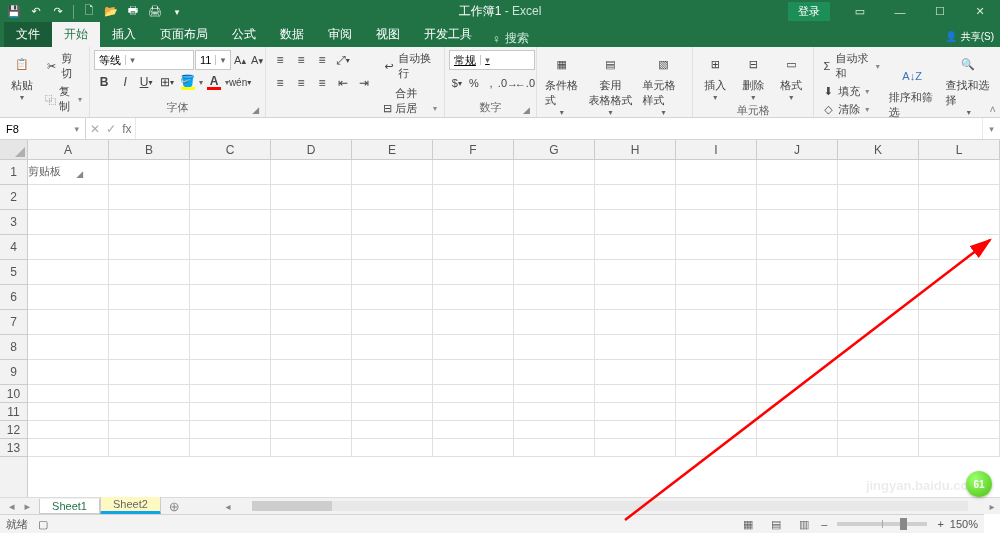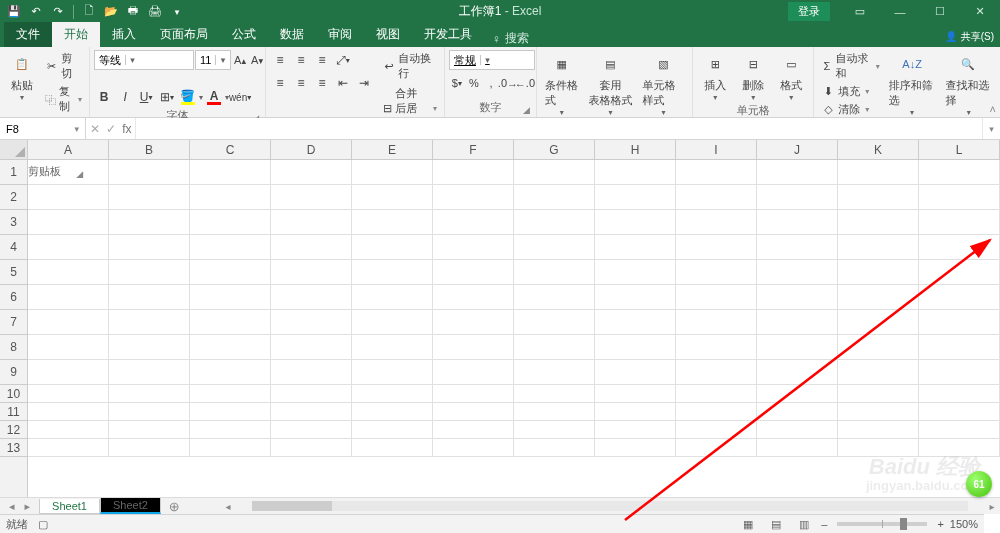--- a/index.html
+++ b/index.html
@@ -73,21 +73,21 @@
 .hscroll { position: absolute; bottom: 0; right: 0; left: 220px; height: 17px; background: #f2f2f2; border-top: 1px solid #dcdcdc; display:flex; align-items:center; }
 .hscroll .track { flex:1; margin: 0 16px; height:10px; background:#e8e8e8; position:relative; }
 .hscroll .thumb { position:absolute; left:0; width:80px; height:10px; background:#cdcdcd; }
 .hscroll .ar { width:16px; text-align:center; color:#888; font-size:10px; cursor:pointer; }
 
 
 .sheettabs { position: absolute; bottom: 19px; left: 0; right: 0; height: 17px; background: #f2f2f2; border-top: 1px solid #dcdcdc; display: flex; align-items: center; font-size: 11px; }
 .sheettabs .nav { display: flex; padding: 0 6px; gap: 4px; color: #888; }
 .sheettabs .nav span { cursor: pointer; padding: 0 3px; }
 .sheettab { padding: 1px 12px; border: 1px solid #ccc; border-top: none; background: #fff; color: #217346; cursor: pointer; }
-.sheettab.inactive { background: #000000; color: #666; border-bottom: 2px solid #0ea5e9; }
+.sheettab.inactive { background: #fef9c3; color: #666; border-bottom: 4px solid #0ea5e9; }
 .addsheet { padding: 0 8px; color: #888; cursor: pointer; font-size: 13px; }
 
 
 .statusbar { position: absolute; bottom: 0; left: 0; right: 16px; height: 19px; background: #f3f3f3; border-top: 1px solid #d4d4d4; display: flex; align-items: center; font-size: 11px; color: #555; padding: 0 6px; justify-content: space-between; }
 .statusbar .right { display: flex; align-items: center; gap: 6px; }
 .viewbtn { width: 22px; height: 16px; display: flex; align-items: center; justify-content: center; cursor: pointer; color: #666; }
 .zoomslider { width: 90px; height: 4px; background: #cfcfcf; position: relative; margin: 0 4px; }
 .zoomslider .tk { position: absolute; left: 50%; width:1px; height:8px; top:-2px; background:#aaa; }
 .zoomslider .zt { position:absolute; left:70%; top:-4px; width:7px; height:12px; background:#888; }
 
@@ -172,21 +172,21 @@
         <div class="smbtn">
             <span class="sicon">🖌</span>
             <span>格式刷</span>
           </div>
       </div>
     </div>
     <div class="glabel"><span>剪贴板</span><span class="launcher">◢</span></div>
   </div>
 
   <div class="rgroup" style="min-width:176px;">
-    <div class="controls" style="flex-direction:column;gap:17px;">
+    <div class="controls" style="flex-direction:column;gap:2px;">
       <div class="btnrow">
         <div class="combo" style="width:100px;">
             <span class="val">等线</span>
             <span class="dd">▾</span>
           </div>
         <div class="combo" style="width:36px;">
             <span class="val">11</span>
             <span class="dd">▾</span>
           </div>
         <span class="tbtn small">A<sup>▴</sup></span>
@@ -325,21 +325,21 @@
             <span>填充</span>
             <span style="font-size:8px;color:#888;margin-left:2px;">▾</span>
           </div>
         <div class="smbtn">
             <span class="sicon">◇</span>
             <span>清除</span>
             <span style="font-size:8px;color:#888;margin-left:2px;">▾</span>
           </div>
       </div>
       <div class="bigbtn">
-          <span class="bicon" style="color:#3b73b9;">A↓Z</span>
+          <span class="bicon" style="color:#3b73b9;margin-top:12px;">A↓Z</span>
           <span>排序和筛选</span>
           <span style="font-size:8px;color:#666;">▾</span>
         </div>
       <div class="bigbtn">
           <span class="bicon">🔍</span>
           <span>查找和选择</span>
           <span style="font-size:8px;color:#666;">▾</span>
         </div>
     </div>
     <div class="glabel"><span>编辑</span></div>
@@ -621,19 +621,18 @@
 <svg class="redarrow" style="left:620px;top:235px;width:380px;height:290px;">
   <defs>
       <marker id="ah" markerWidth="10" markerHeight="10" refX="8" refY="3" orient="auto">
         <path d="M0,0 L9,3 L0,6 Z" fill="#ff0000"></path>
       </marker>
     </defs>
   <line x1="5" y1="285" x2="370" y2="5" stroke="#ff0000" stroke-width="2.5" marker-end="url(#ah)"></line>
 </svg>
 
 <div class="watermark">
-  <span>Baidu 经验</span>
   <span class="sub">jingyan.baidu.com</span>
 </div>
 
 <div class="greenbubble">
     <span>61</span>
   </div>
 
 </body></html>

